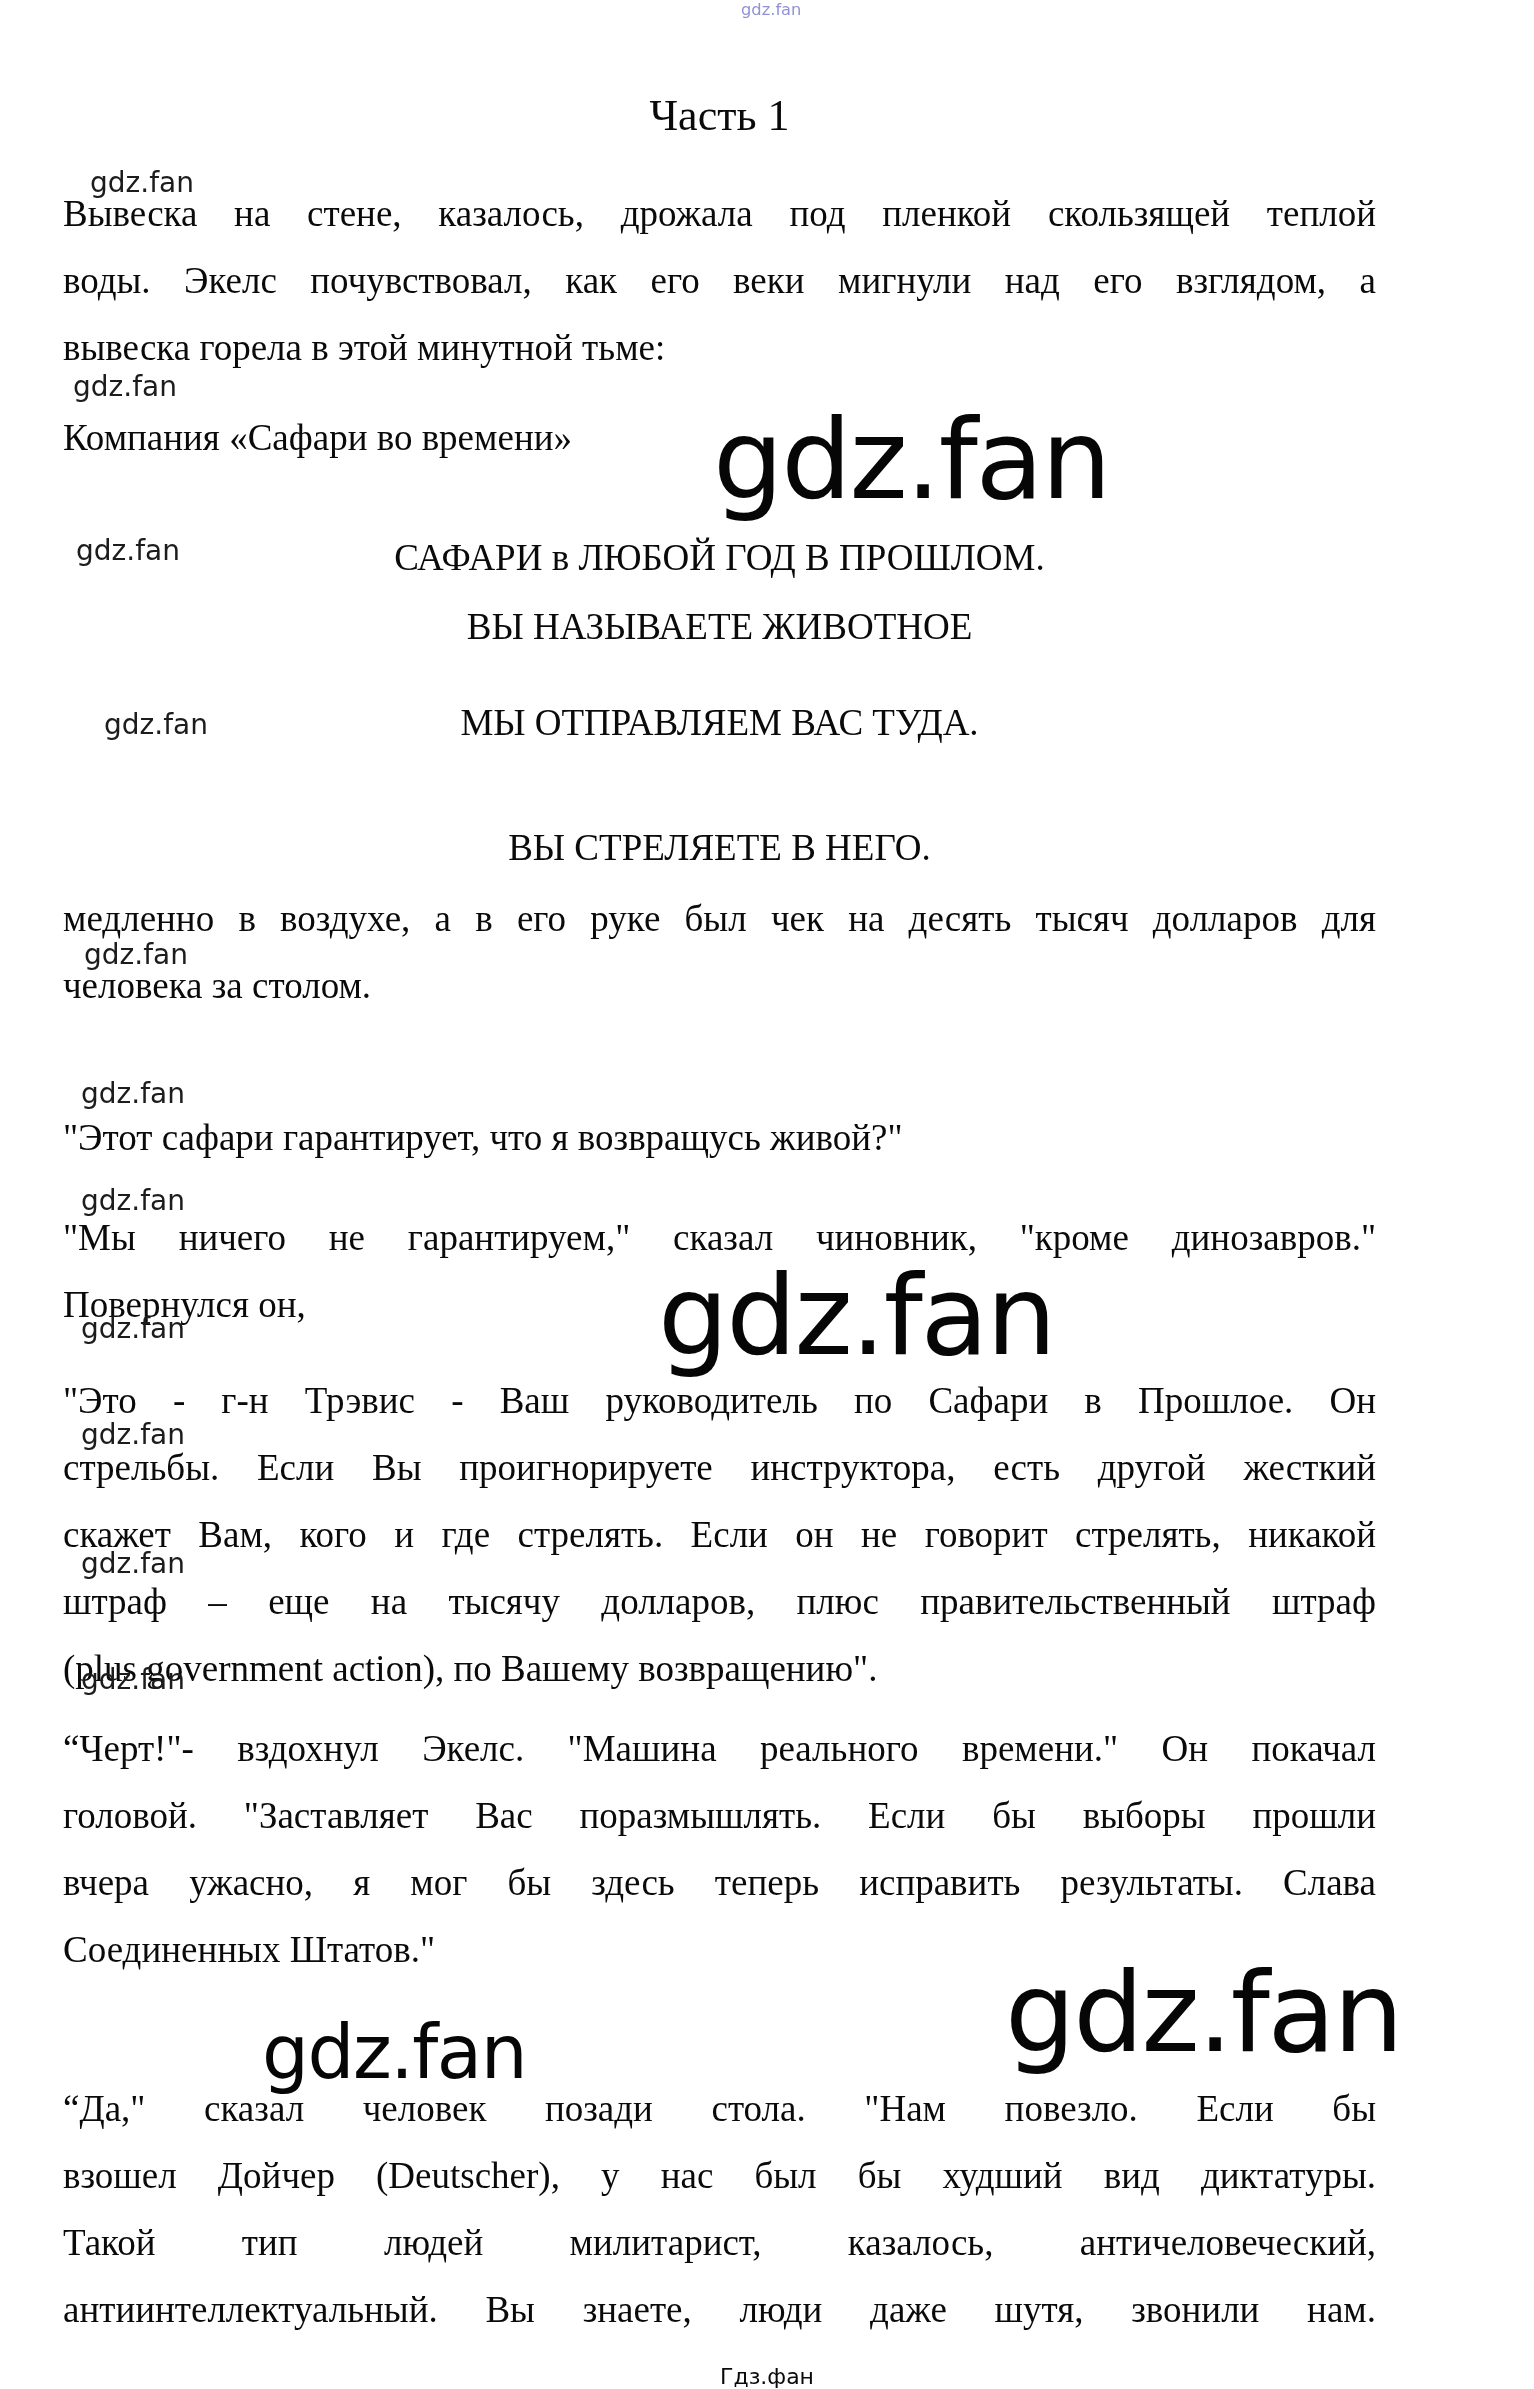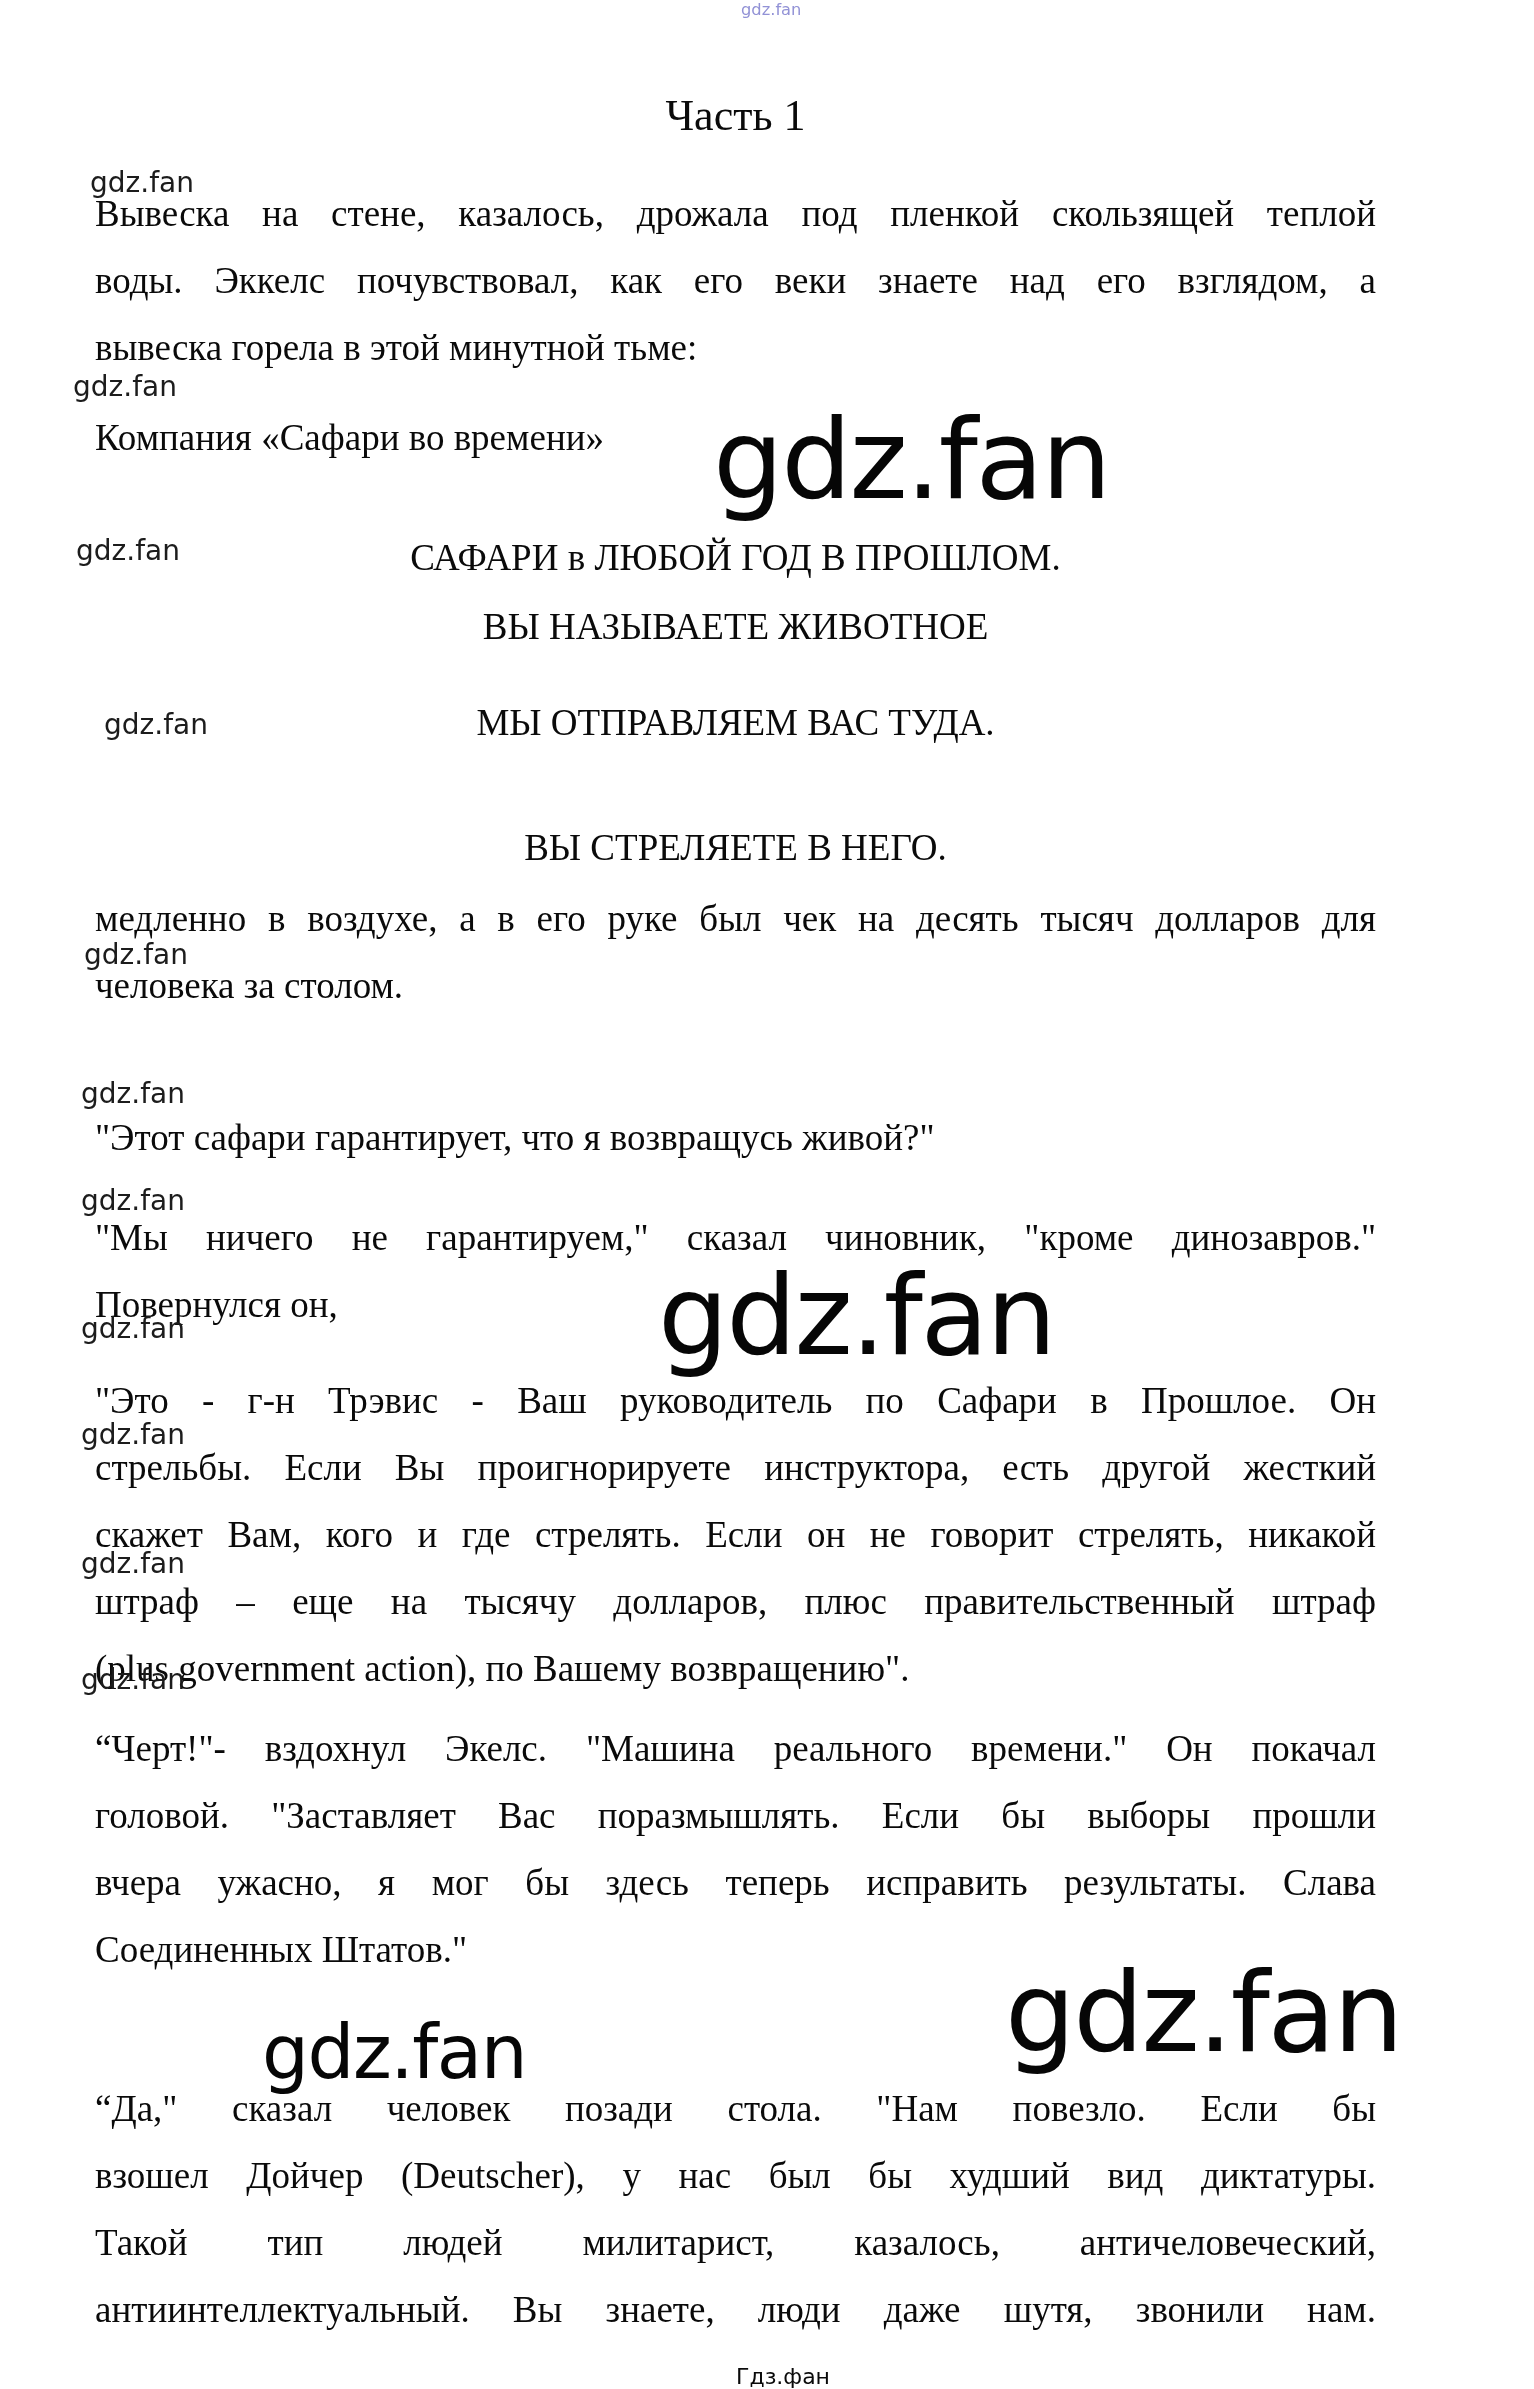--- a/index.html
+++ b/index.html
@@ -7,21 +7,20 @@
     position:relative; width:1534px; height:2389px;
     background:#ffffff; overflow:hidden;
     font-family:"Liberation Serif", serif; color:#0a0a0a;
   }
   .block { position:absolute; left:63px; width:1313px; }
   .block.center { text-align:center; }
   .block.heading { text-align:center; }
   .line {
     height:67px; line-height:67px; font-size:37px;
     overflow:hidden;
-    margin-left:32px;
   }
   .line.j { text-align:justify; }
   .line.j::after { content:""; display:inline-block; width:100%; height:0; }
   .heading .line { font-size:44px; }
   .footer-block { position:absolute; left:0; width:1534px; text-align:center; }
   .footer-block .line {
     font-family:"DejaVu Sans","Liberation Sans",sans-serif;
     font-size:22px; height:31px; line-height:31px;
   }
   .wm {
@@ -34,21 +33,21 @@
 </head>
 <body>
 
 <div class="page">
   <div id="text-layer">
       <div class="block heading" style="top: 82px;">
         <div class="line">Часть 1</div>
       </div>
       <div class="block para" style="top: 180px;">
         <div class="line j">Вывеска на стене, казалось, дрожала под пленкой скользящей теплой</div>
-        <div class="line j">воды. Эккелс почувствовал, как его веки знаете над его взглядом, а</div>
+        <div class="line j">воды. Экелс почувствовал, как его веки мигнули над его взглядом, а</div>
         <div class="line">вывеска горела в этой минутной тьме:</div>
       </div>
       <div class="block para" style="top: 404px;">
         <div class="line">Компания «Сафари во времени»</div>
       </div>
       <div class="block center" style="top: 524px;">
         <div class="line">САФАРИ в ЛЮБОЙ ГОД В ПРОШЛОМ.</div>
       </div>
       <div class="block center" style="top: 593px;">
         <div class="line">ВЫ НАЗЫВАЕТЕ ЖИВОТНОЕ</div>

